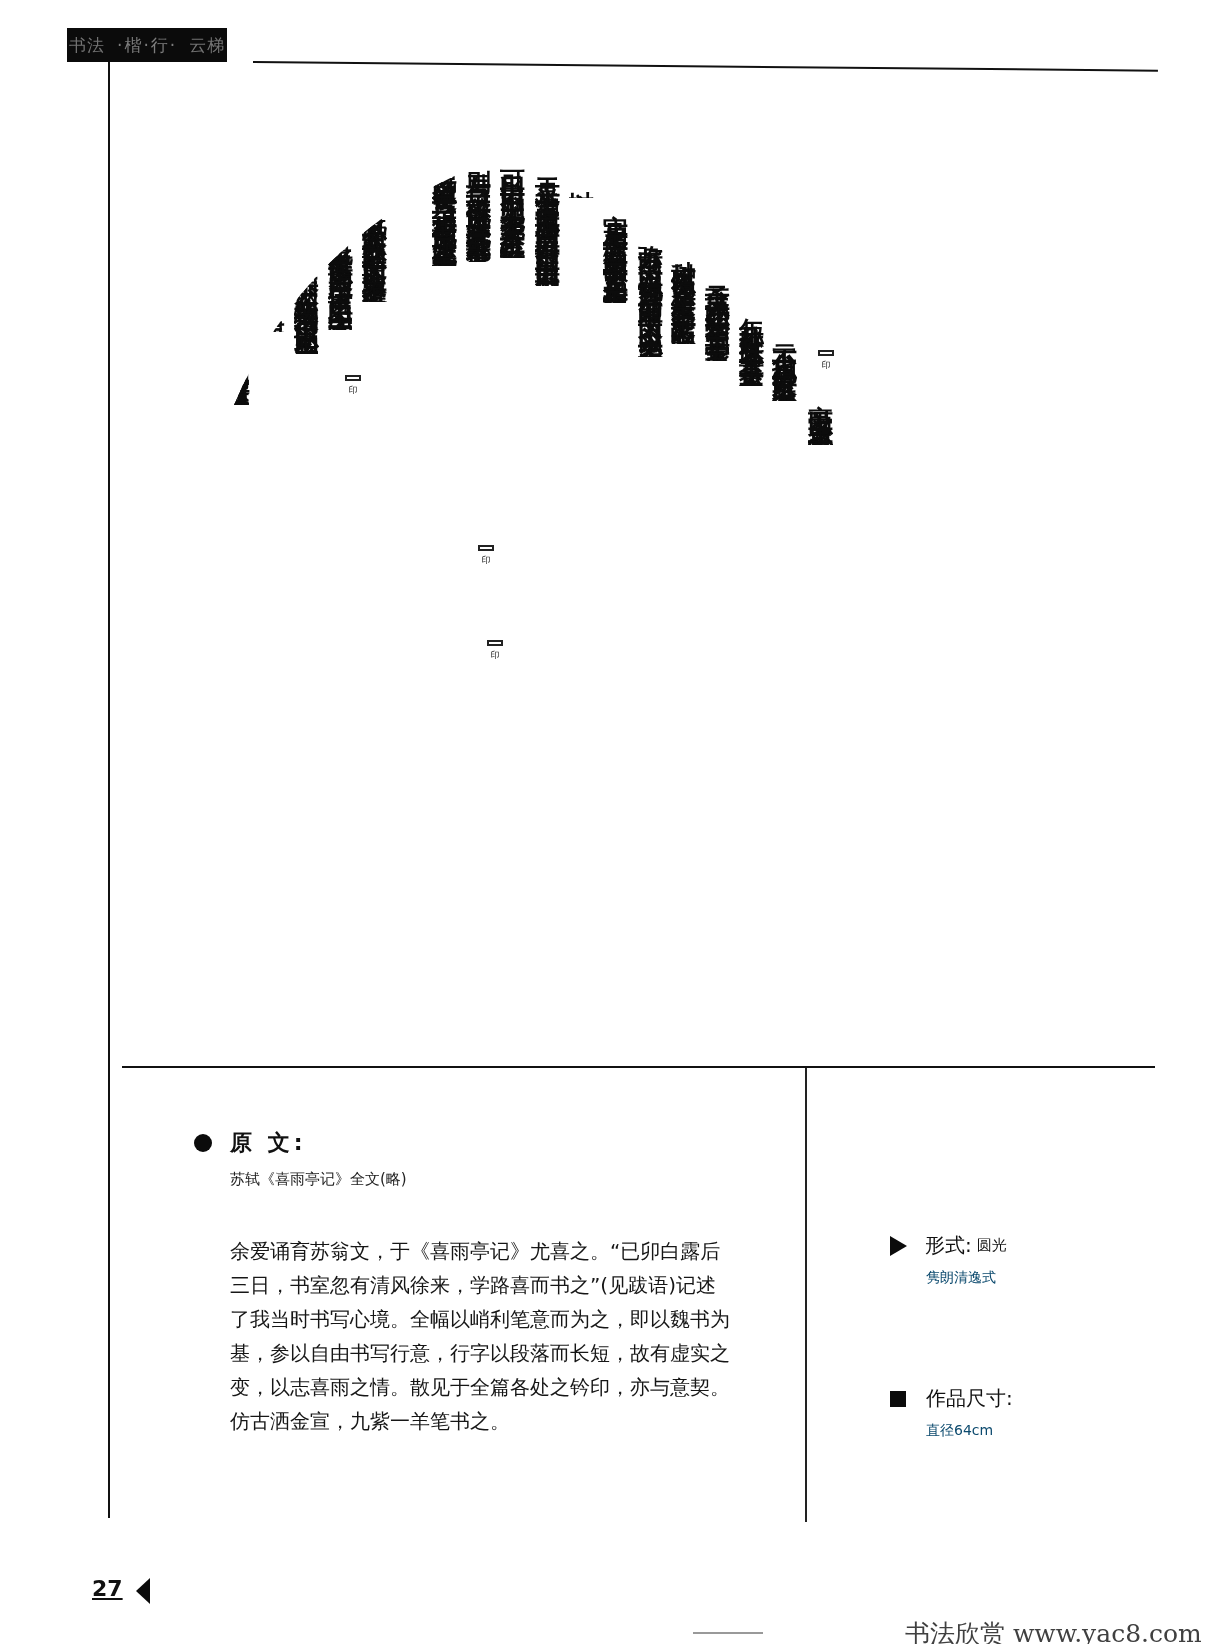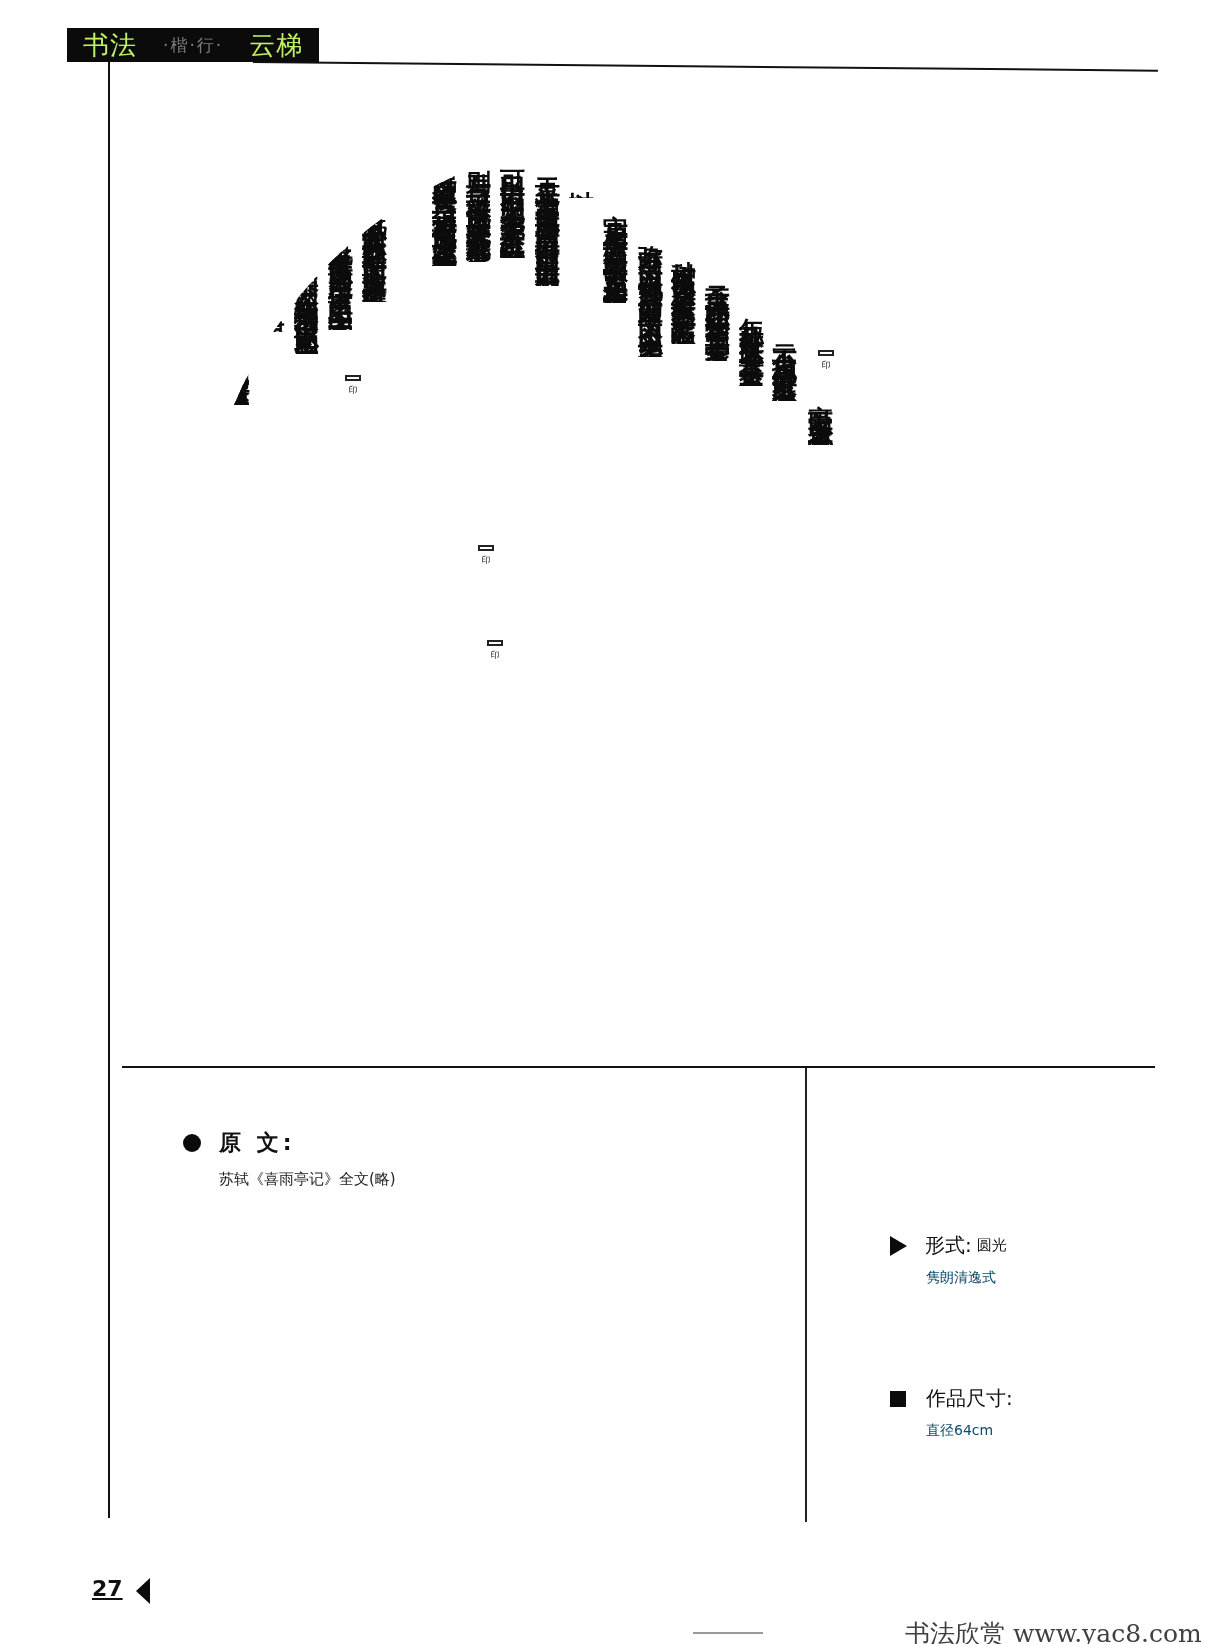--- a/index.html
+++ b/index.html
@@ -1,40 +1,40 @@
 <!DOCTYPE html>
 <html><head>
 <meta charset="utf-8">
 <style>
   html, body { margin:0; padding:0; background:#ffffff; }
   body { width:1213px; height:1644px; position:relative; overflow:hidden;
          font-family:"DejaVu Sans","Liberation Sans",sans-serif; color:#111; }
 
   
   .hdr { position:absolute; left:67px; top:28px; height:34px; display:flex; align-items:stretch; }
-  .hdr .seg { background:#0b0b0b; color:#bef264; font-size:26px; line-height:34px; padding:0 16px; letter-spacing:1px; }
+  .hdr .seg { background:#0b0b0b; color:#737373; font-size:17px; line-height:34px; padding:0 2px; letter-spacing:1px; }
   .hdr .seg.mid { color:#7d7d7d; font-size:17px; letter-spacing:2px; padding:0 10px; }
   .hdr-rule { position:absolute; left:253px; top:61px; width:905px; height:0; border-top:2px solid #111; transform:rotate(0.55deg); transform-origin:left top; }
 
   
   .vline-left { position:absolute; left:108px; top:62px; width:2px; height:1456px; background:#111; }
   .hline-mid { position:absolute; left:122px; top:1066px; width:1033px; height:2px; background:#111; }
   .vline-right { position:absolute; left:805px; top:1068px; width:2px; height:454px; background:#222; }
 
   
   .calli { position:absolute; left:200px; top:135px; width:880px; height:880px; }
   .calli-circle { position:absolute; inset:0; border-radius:50%; overflow:hidden; }
   .col { position:absolute; writing-mode:vertical-rl; font-family:"DejaVu Serif","Liberation Serif",serif;
          font-weight:bold; font-size:25px; letter-spacing:4px; line-height:1; color:#0c0c0c; white-space:nowrap; }
   .col.title { font-size:27px; }
   .seal { position:absolute; border:2px solid #222; font-family:"DejaVu Serif",serif; font-size:9px; line-height:10px;
           padding:1px; color:#222; writing-mode:vertical-rl; background:#fff; }
 
   
-  .sec { position:absolute; left:183px; }
+  .sec { position:absolute; left:194px; }
   .bullet-dot { display:inline-block; width:18px; height:18px; border-radius:50%; background:#0b0b0b; vertical-align:middle; margin-right:18px; }
   .sec-title { font-size:22px; font-weight:bold; vertical-align:middle; letter-spacing:4px; }
   .sec-title.tight { letter-spacing:1px; }
   .plain { font-size:15px; color:#222; }
   .body-text { font-size:20px; line-height:34px; color:#161616; width:500px; }
 
   
   .rsec { position:absolute; left:890px; }
   .tri { display:inline-block; width:0; height:0; border-top:10px solid transparent; border-bottom:10px solid transparent; border-left:17px solid #0b0b0b; vertical-align:middle; margin-right:18px; }
   .sq { display:inline-block; width:16px; height:16px; background:#0b0b0b; vertical-align:middle; margin-right:20px; }
@@ -94,20 +94,21 @@
 </div>
 
 <div class="sec" style="top:1128px;">
   <div>
     <span class="bullet-dot"></span><span class="sec-title">原 文:</span>
   </div>
   <div class="plain" style="margin-left:36px; margin-top:12px;">苏轼《喜雨亭记》全文(略)</div>
 </div>
 
 <div class="sec" style="top:1228px;">
+  <div class="body-text" style="margin-left:36px; margin-top:6px;">余爱诵育苏翁文，于《喜雨亭记》尤喜之。“已卯白露后三日，书室忽有清风徐来，学路喜而书之”(见跋语)记述了我当时书写心境。全幅以峭利笔意而为之，即以魏书为基，参以自由书写行意，行字以段落而长短，故有虚实之变，以志喜雨之情。散见于全篇各处之钤印，亦与意契。仿古洒金宣，九紫一羊笔书之。</div>
 </div>
 
 <div class="rsec" style="top:1232px;">
   <div>
     <span class="tri"></span><span class="rlabel">形式:</span>
     <span class="rval">圆光</span>
   </div>
   <div class="rsub">隽朗清逸式</div>
 </div>
 

